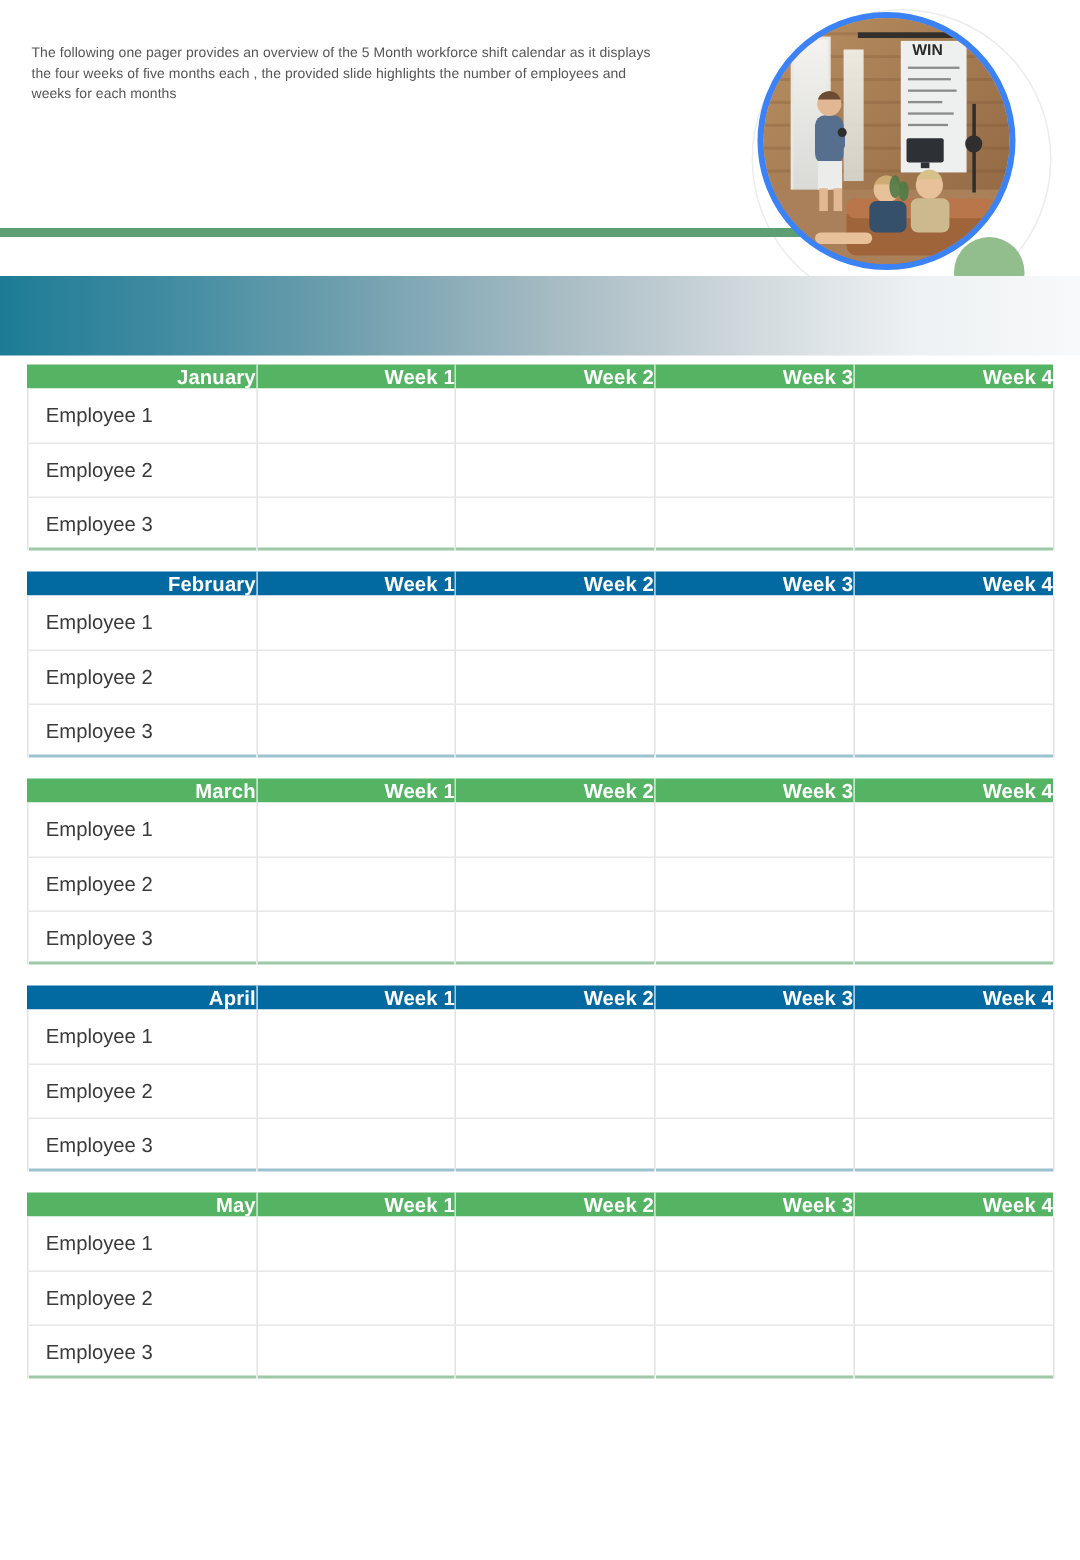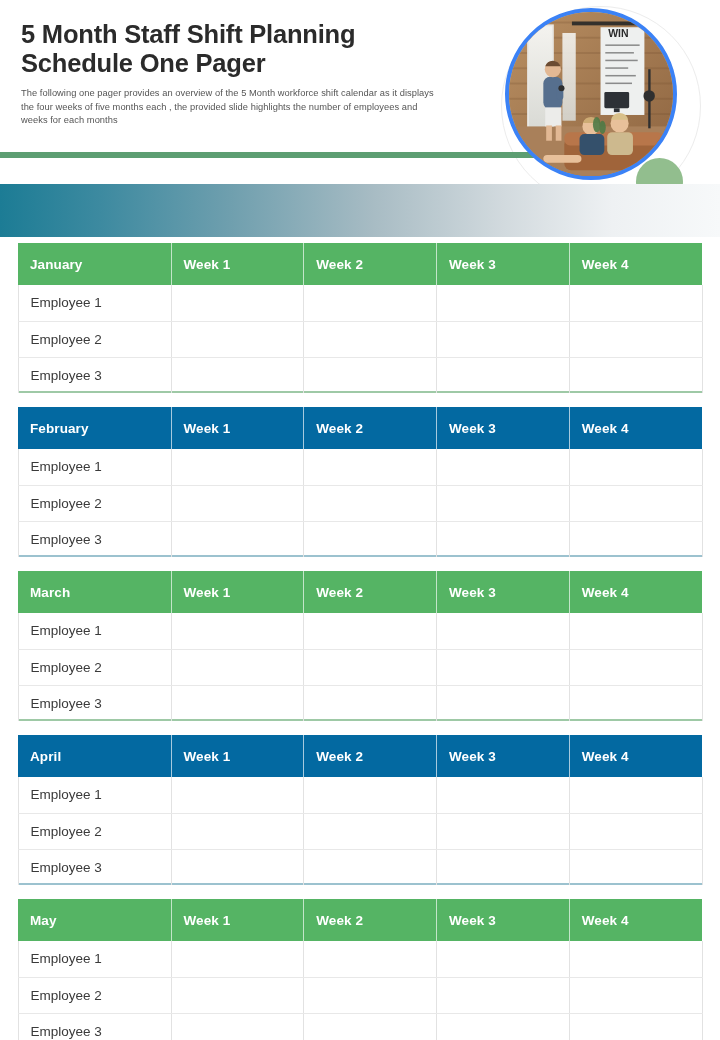--- a/index.html
+++ b/index.html
@@ -142,22 +142,22 @@
   }
 
   .month-table {
     width: 684px;
     margin: 0 auto 14px auto;
     border-collapse: collapse;
     table-layout: fixed;
   }
 
   .month-table th {
-    height: 42px;
-    text-align: left;
+    height: 16px;
+    text-align: right;
     padding: 0 0 0 12px;
     font-size: 13.5px;
     font-weight: bold;
     color: #ffffff;
     letter-spacing: 0.1px;
     border-right: 1px solid rgba(255,255,255,0.65);
   }
   .month-table th:last-child { border-right: none; }
 
   .month-table.green th { background: #55b464; }
@@ -186,21 +186,20 @@
   .col-week  { width: 132.75px; }
 </style>
 </head>
 <body>
 
 <div class="page">
 
   <div class="header">
 
     <div class="header-text-block">
-      <div class="page-title">5 Month Staff Shift Planning Schedule One Pager</div>
       <div class="page-subtitle">The following one pager provides an overview of the 5 Month workforce shift calendar as it displays the four weeks of five  months each , the provided slide highlights the number of employees and weeks for each months</div>
     </div>
 
     <div class="photo-outer-ring"></div>
 
     <div class="green-divider"></div>
 
     <div class="green-accent-circle"></div>
 
     <div class="photo-circle">

